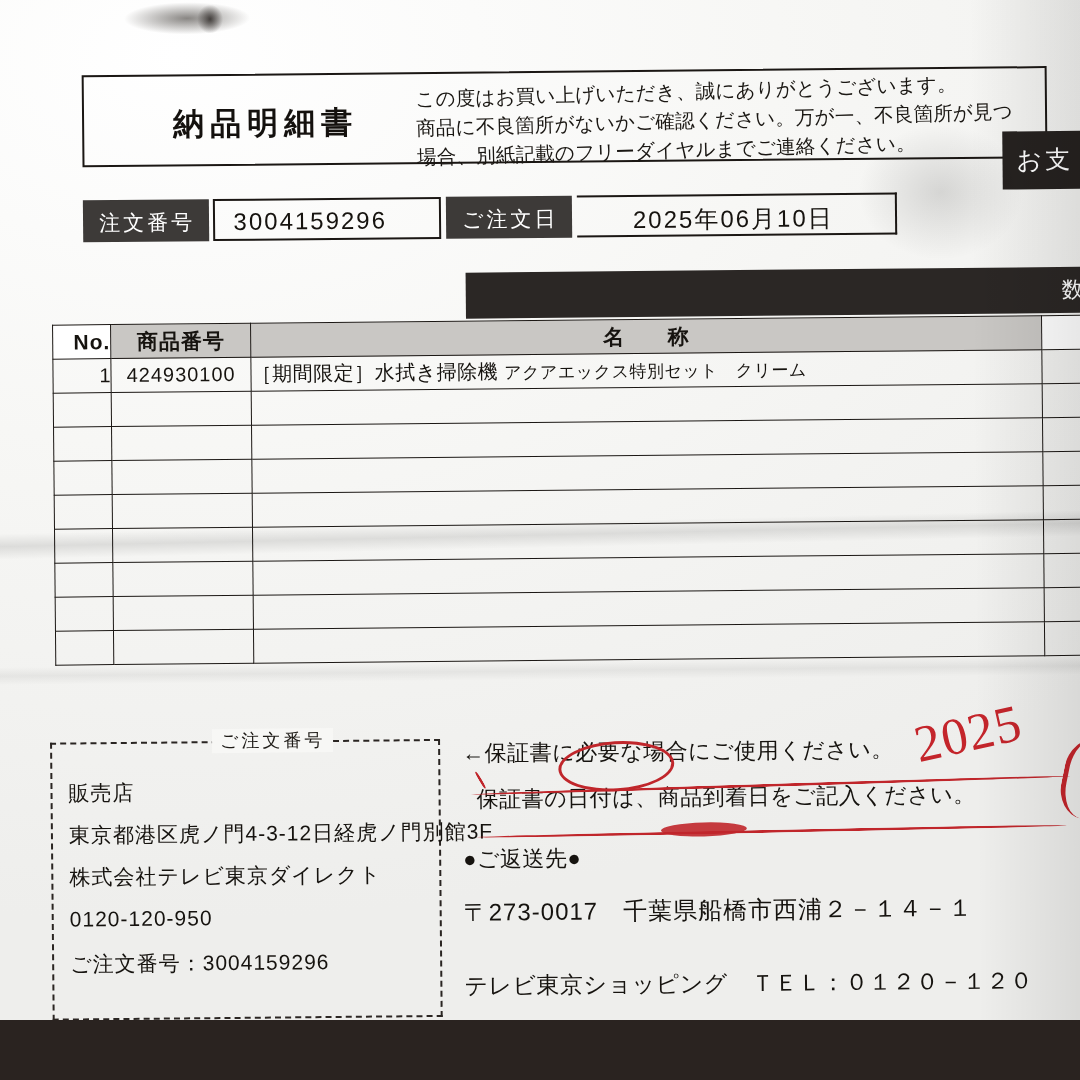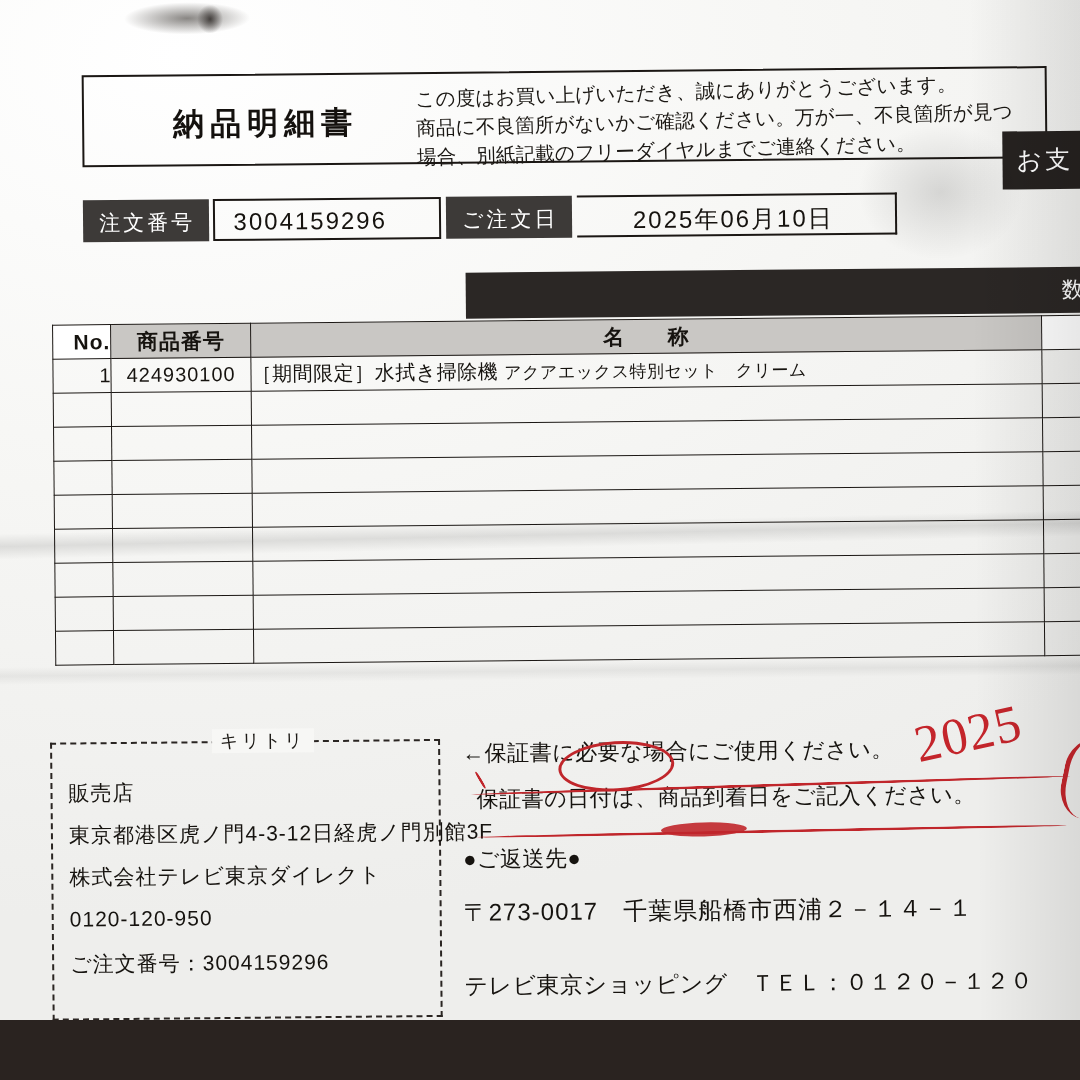--- a/index.html
+++ b/index.html
@@ -412,21 +412,21 @@
         <tr>
           <td class="c-no"></td>
           <td class="c-code"></td>
           <td class="c-name"></td>
           <td class="c-qty"></td>
         </tr>
       </tbody>
         </table>
 
       <div id="kiritori"></div>
-      <div id="kiritori-label">キリトリ</div>
+      <div id="kiritori-label">ご注文番号</div>
       <div id="store-block">
         <div>販売店</div>
         <div>東京都港区虎ノ門4-3-12日経虎ノ門別館3F</div>
         <div>株式会社テレビ東京ダイレクト</div>
         <div>0120-120-950</div>
       </div>
       <div id="store-order-no">ご注文番号：3004159296</div>
 
       <div id="right-block">
         <div class="rb-line" id="rb1">←保証書に必要な場合にご使用ください。</div>

